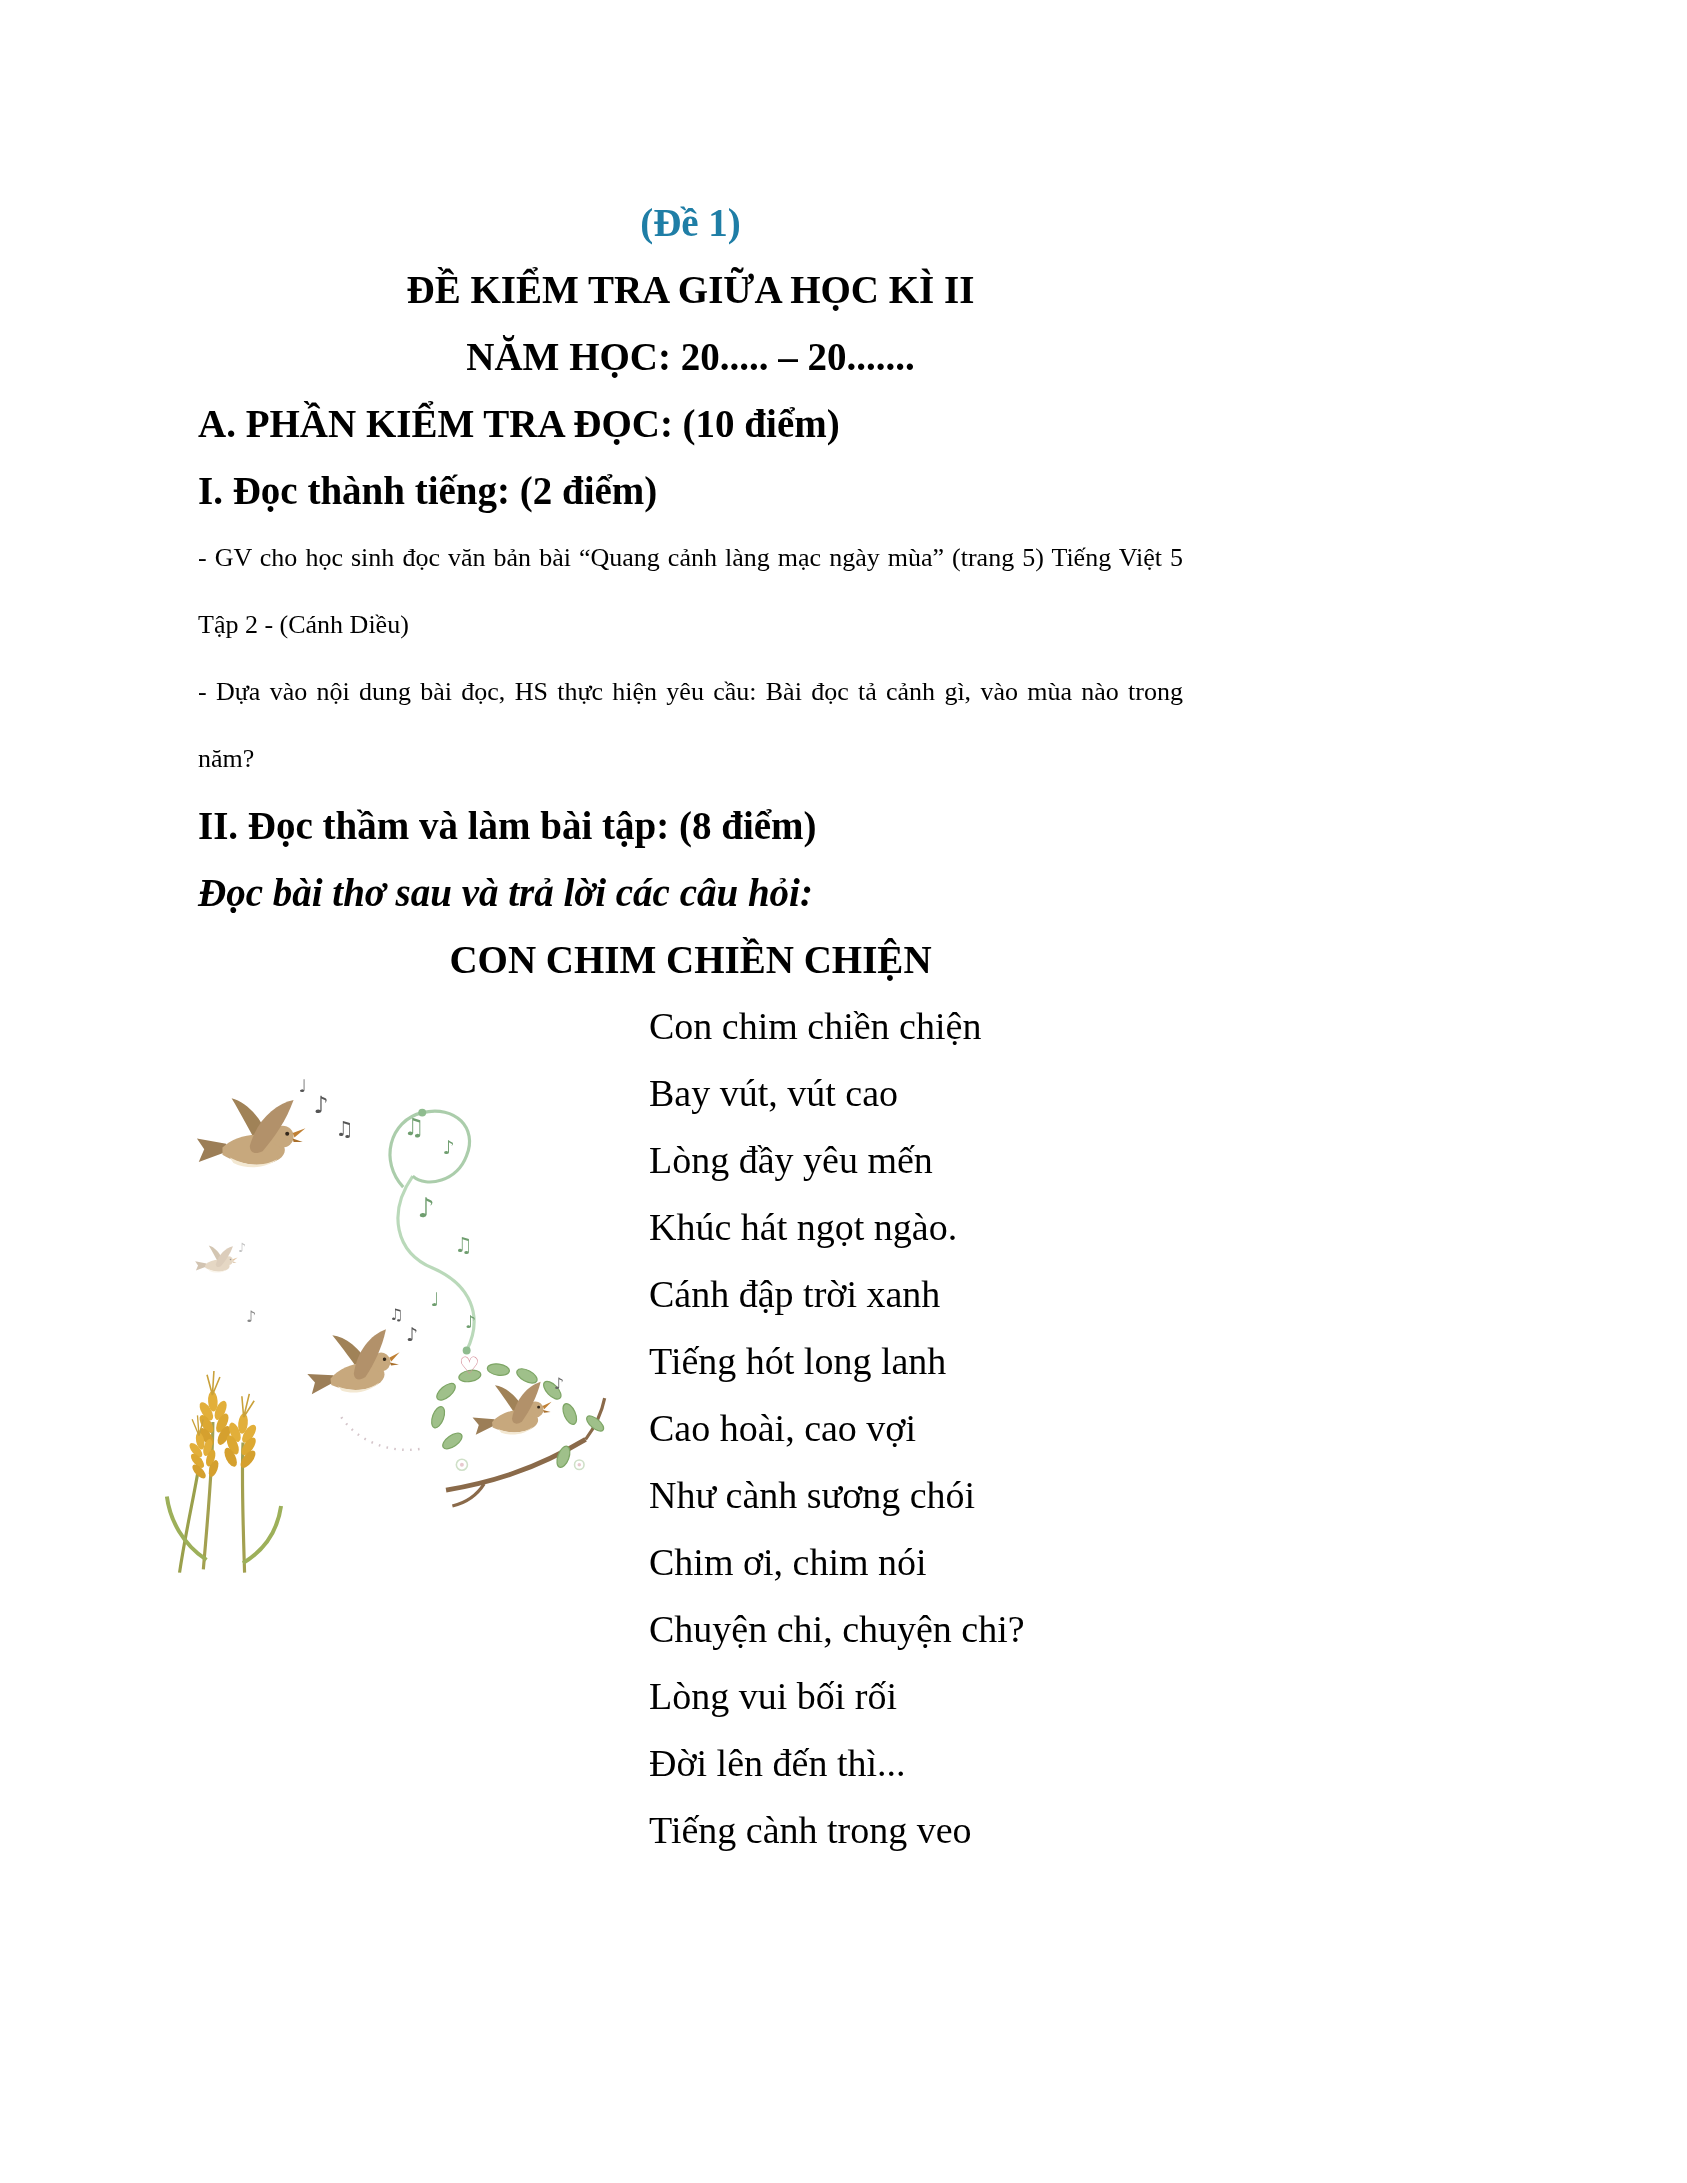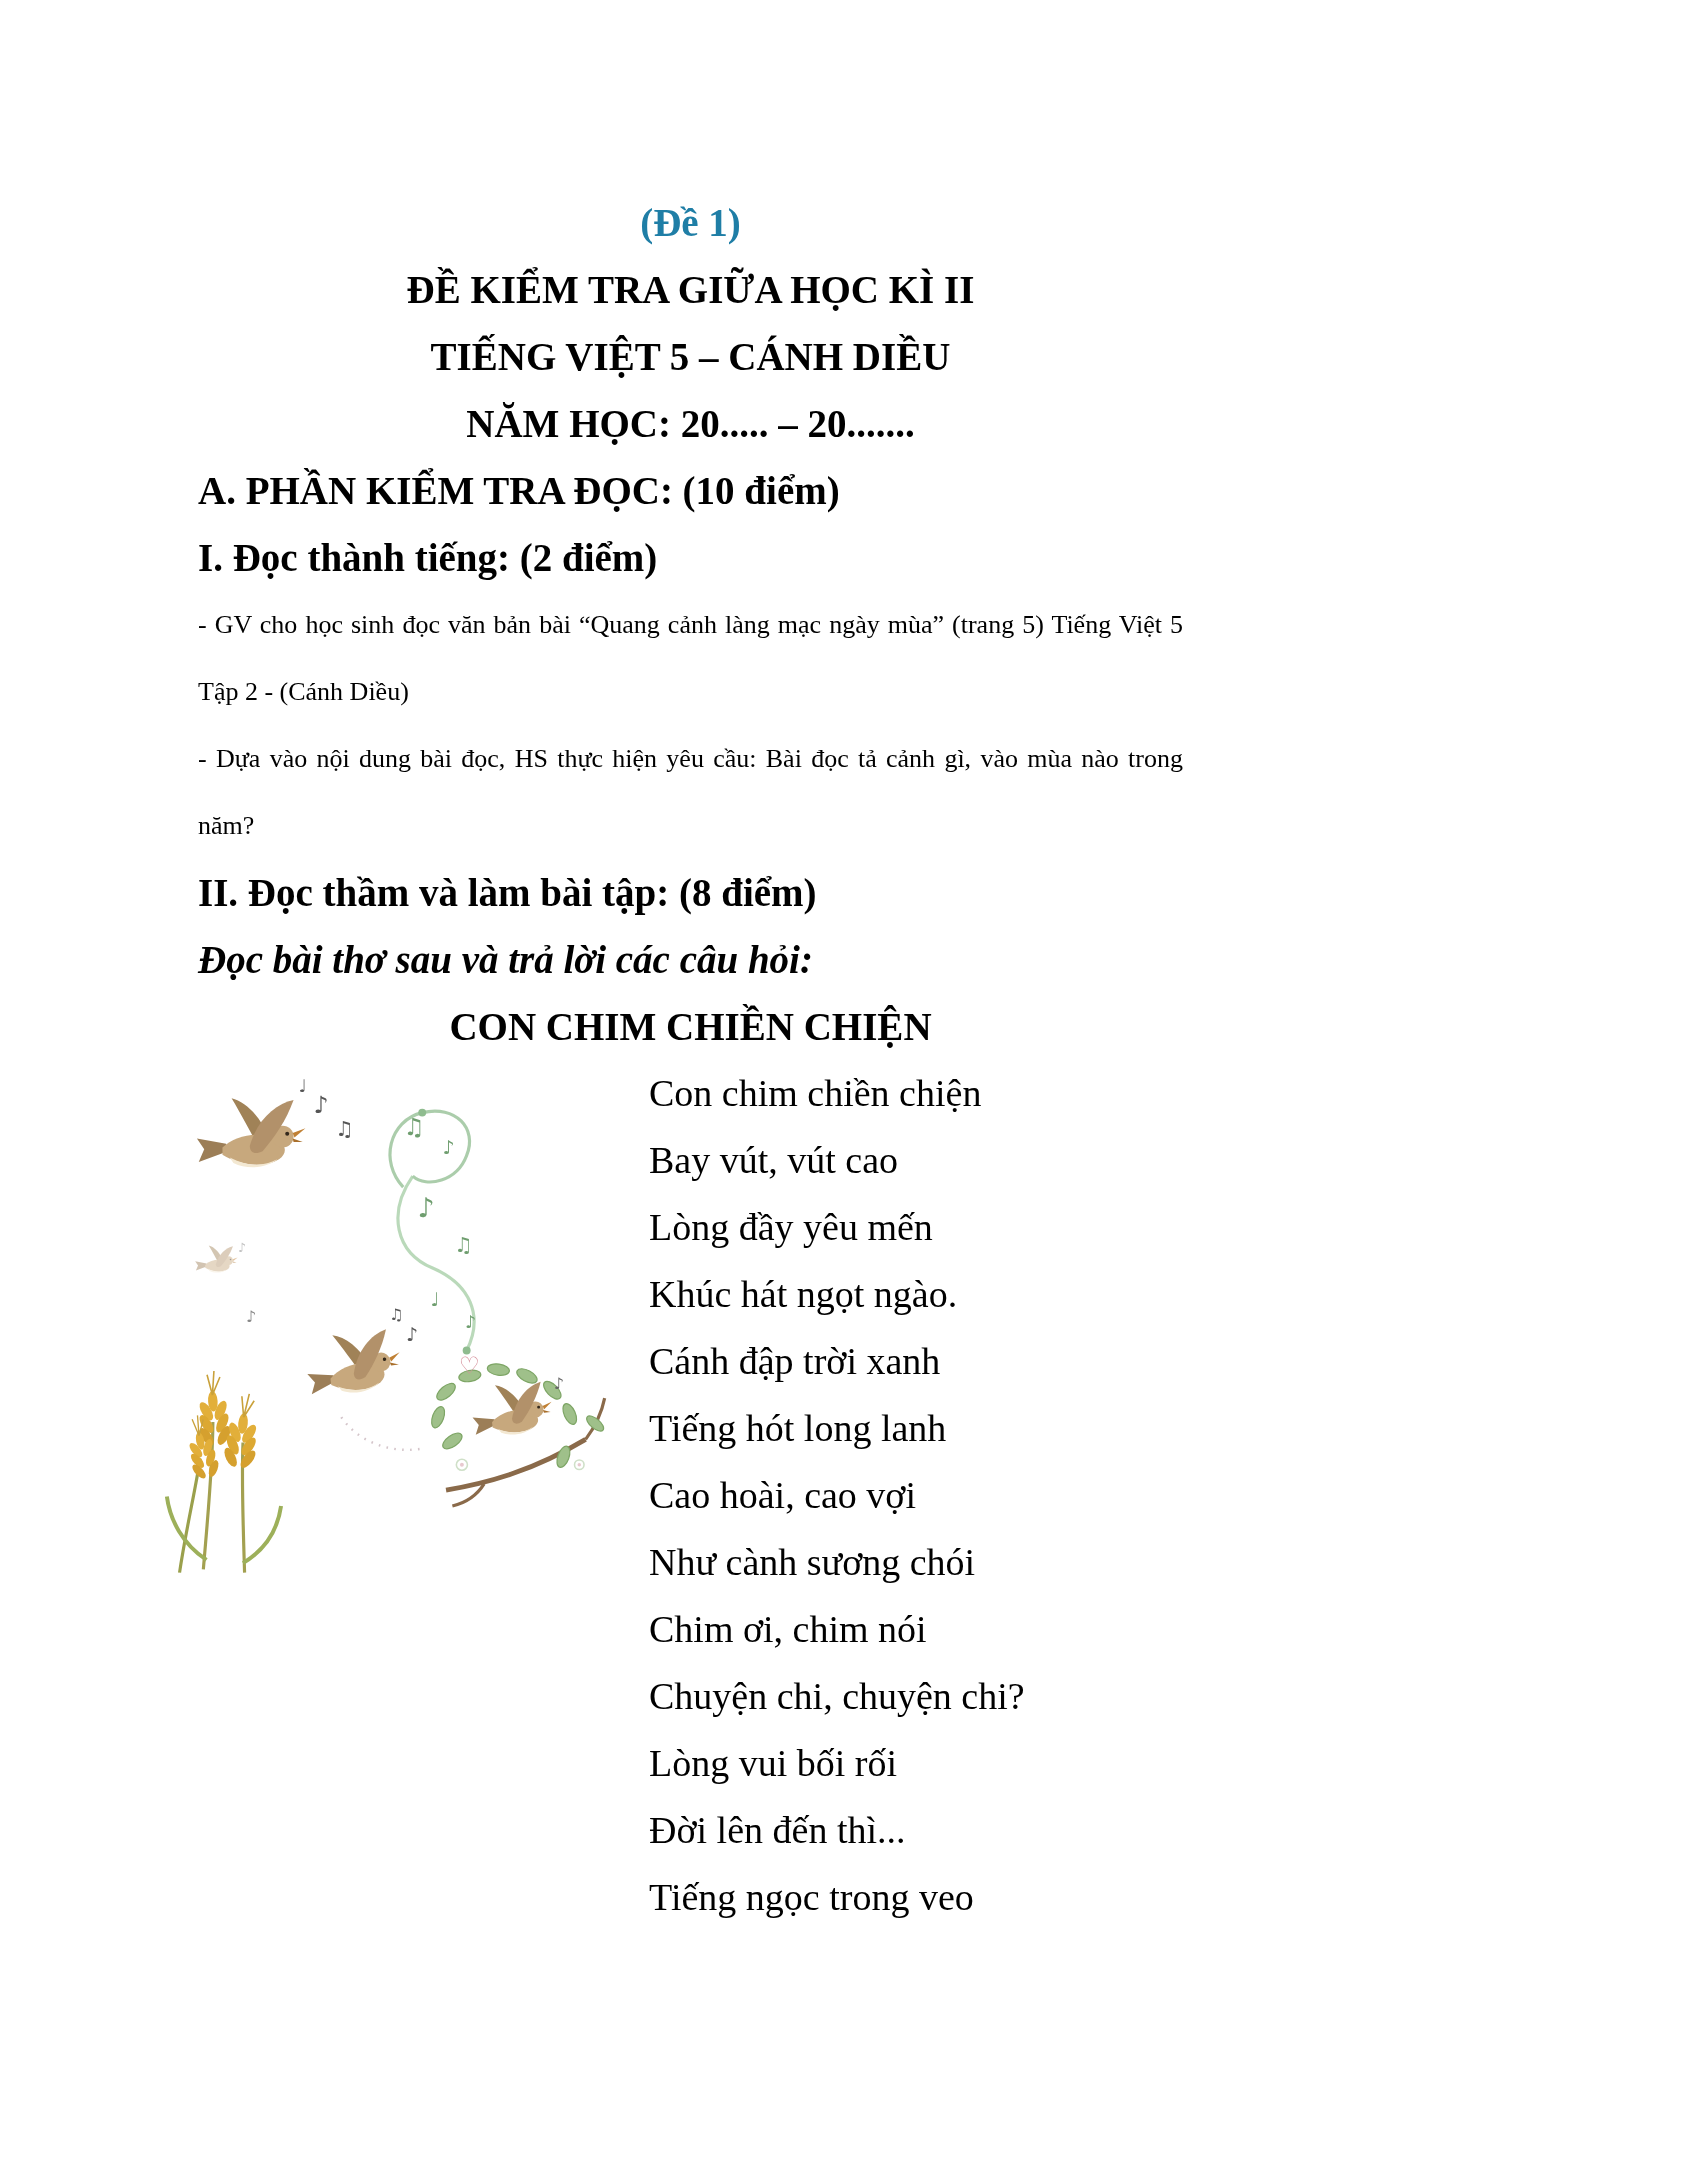--- a/index.html
+++ b/index.html
@@ -31,21 +31,20 @@
   }
   .note-text { font-family: "DejaVu Sans", sans-serif; }
 </style>
 </head>
 <body>
 
 <div class="page">
 
   <div class="line center bold accent">(Đề 1)</div>
   <div class="line center bold">ĐỀ KIỂM TRA GIỮA HỌC KÌ II</div>
-  <div class="line center bold">TIẾNG VIỆT 5 – CÁNH DIỀU</div>
   <div class="line center bold">NĂM HỌC: 20..... – 20.......</div>
 
   <div class="line bold">A. PHẦN KIỂM TRA ĐỌC: (10 điểm)</div>
   <div class="line bold">I. Đọc thành tiếng: (2 điểm)</div>
 
   <p class="para">- GV cho học sinh đọc văn bản bài “Quang cảnh làng mạc ngày mùa” (trang 5) Tiếng Việt 5 Tập 2 - (Cánh Diều)</p>
   <p class="para">- Dựa vào nội dung bài đọc, HS thực hiện yêu cầu: Bài đọc tả cảnh gì, vào mùa nào trong năm?</p>
 
   <div class="line bold">II. Đọc thầm và làm bài tập: (8 điểm)</div>
   <div class="line bold italic">Đọc bài thơ sau và trả lời các câu hỏi:</div>
@@ -57,21 +56,21 @@
     <div class="poem-line">Lòng đầy yêu mến</div>
     <div class="poem-line">Khúc hát ngọt ngào.</div>
     <div class="poem-line">Cánh đập trời xanh</div>
     <div class="poem-line">Tiếng hót long lanh</div>
     <div class="poem-line">Cao hoài, cao vợi</div>
     <div class="poem-line">Như cành sương chói</div>
     <div class="poem-line">Chim ơi, chim nói</div>
     <div class="poem-line">Chuyện chi, chuyện chi?</div>
     <div class="poem-line">Lòng vui bối rối</div>
     <div class="poem-line">Đời lên đến thì...</div>
-    <div class="poem-line">Tiếng ngọc trong veo</div>
+    <div class="poem-line">Tiếng cành trong veo</div>
   </div>
 
   <svg class="illustration" viewBox="0 0 580 640" width="460" height="508" xmlns="http://www.w3.org/2000/svg" aria-hidden="true">
     <defs>
       <g id="bird">
         <path d="M-20,4 L-52,16 L-46,2 L-54,-10 L-22,-4 Z" fill="#9c7e57"></path>
         <path d="M26,-8 C16,-34 0,-50 -16,-54 C-4,-34 4,-18 12,-4 Z" fill="#a08257"></path>
         <path d="M-26,0 C-12,-14 16,-18 32,-10 C44,-4 46,6 36,13 C20,23 -6,20 -26,8 Z" fill="#c7a87d"></path>
         <path d="M-18,11 C0,21 20,21 34,13 C24,22 2,25 -14,17 Z" fill="#f3e8d2"></path>
         <circle cx="40" cy="-12" r="12" fill="#c7a87d"></circle>

